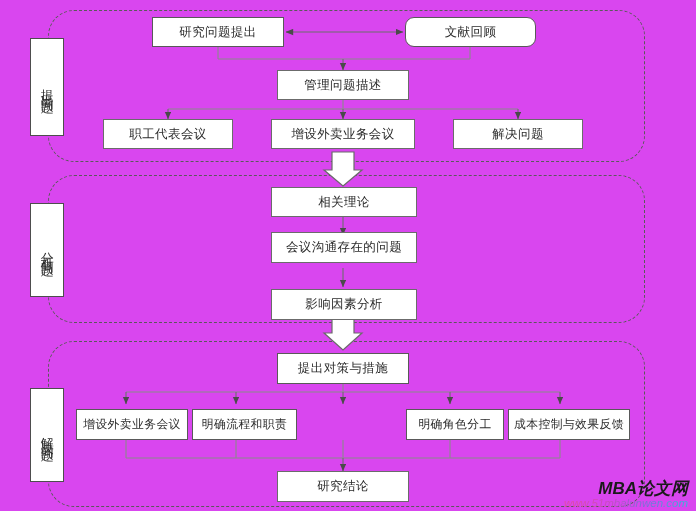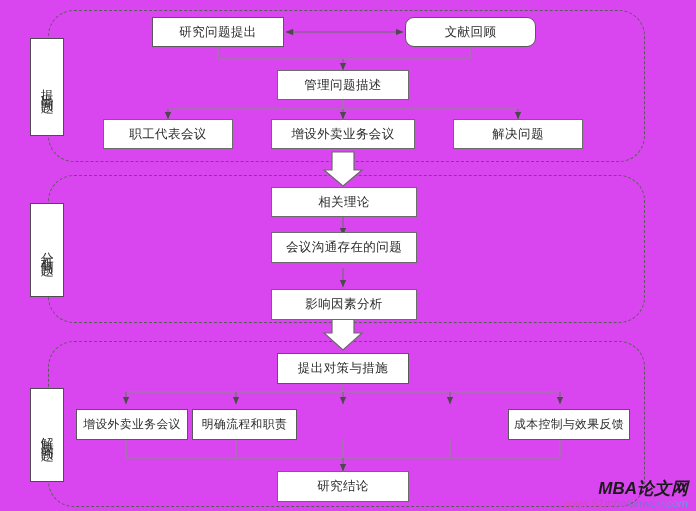--- a/index.html
+++ b/index.html
@@ -189,20 +189,21 @@
 
   <div class="node thin" style="left:271px; top:289px; width:146px; height:31px;">影响因素分析</div>
 
   <div class="node" style="left:277px; top:353px; width:132px; height:31px;">提出对策与措施</div>
 
   <div class="node" style="left:76px; top:409px; width:112px; height:31px; font-size:11.8px;">增设外卖业务会议</div>
 
   <div class="node" style="left:192px; top:409px; width:105px; height:31px; font-size:11.8px;">明确流程和职责</div>
 
 
+  <div class="node" style="left:406px; top:409px; width:98px; height:31px; font-size:11.8px;">明确角色分工</div>
 
   <div class="node" style="left:508px; top:409px; width:122px; height:31px; font-size:11.8px;">成本控制与效果反馈</div>
 
   <div class="node thin" style="left:277px; top:471px; width:132px; height:31px;">研究结论</div>
 
   <div class="wm-main">MBA论文网</div>
   <div class="wm-sub">www.51mbalunwen.com</div>
 
 </div>
 

